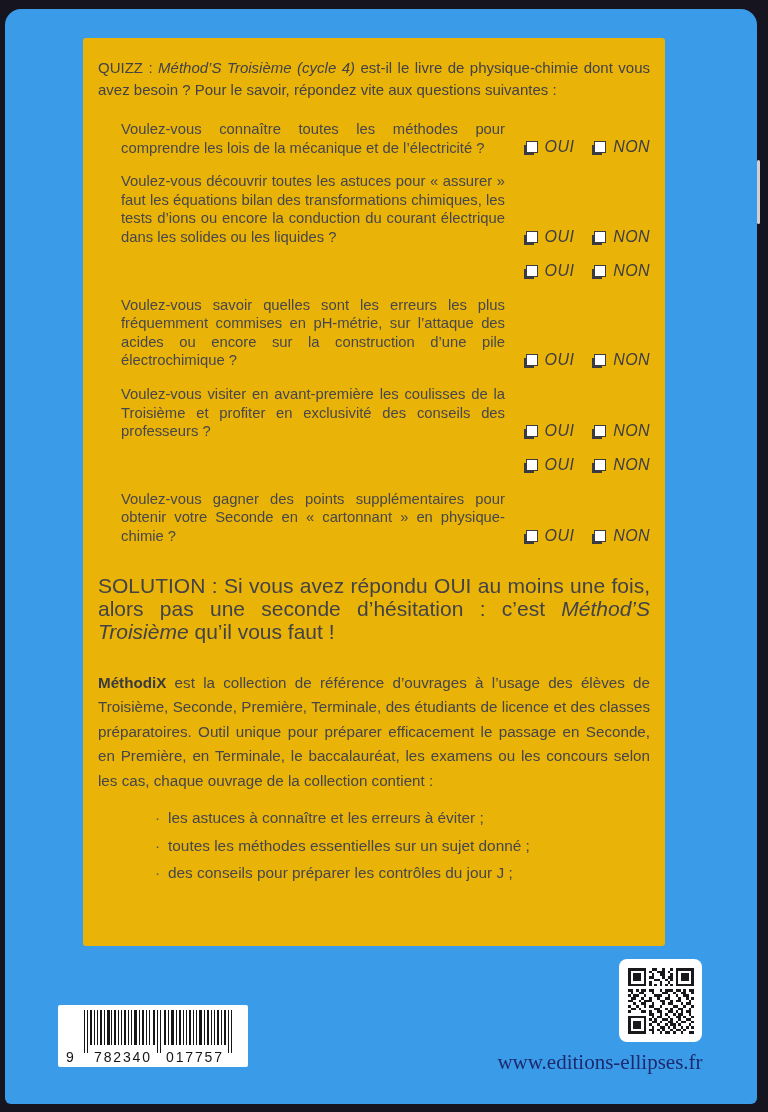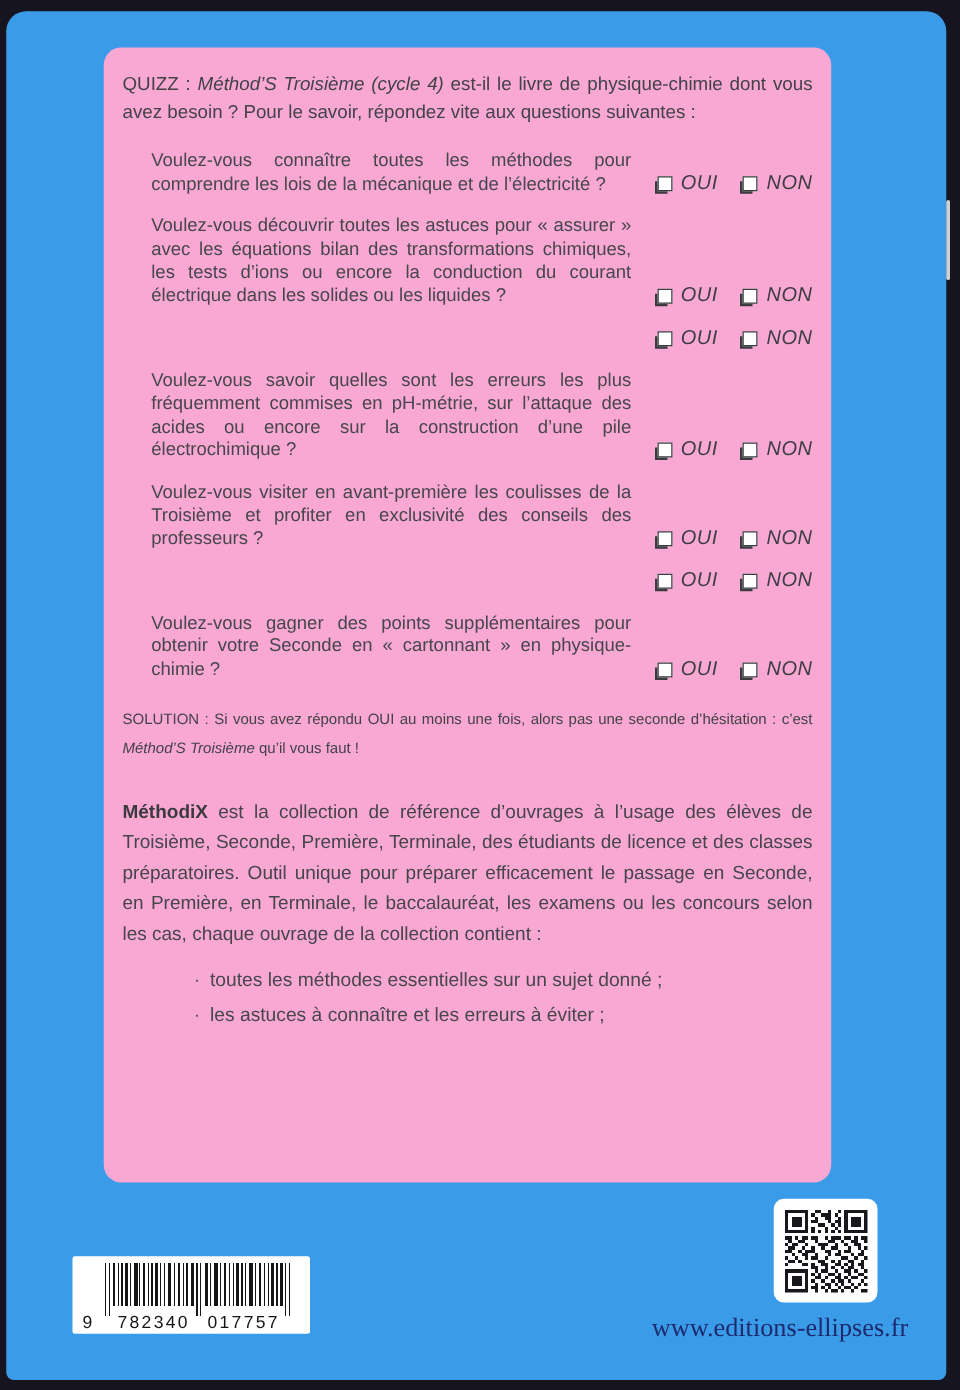--- a/index.html
+++ b/index.html
@@ -14,21 +14,21 @@
     background:#3a9ce9;
     border-radius:16px 16px 6px 6px;
   }
   .edge-glint{
     position:absolute;left:757px;top:160px;width:3px;height:64px;
     background:rgba(255,255,255,.8);border-radius:2px;
   }
   
   .panel{
     position:absolute;left:78px;top:29px;width:582px;height:908px;
-    background:#f9a8d4;border-radius:14px;
+    background:#eab308;border-radius:3px;
     box-sizing:border-box;padding:19px 15px 0 15px;
     color:#46464a;
   }
   .intro{
     margin:0 0 19px 0;font-size:15px;line-height:22px;text-align:justify;color:#424247;
   }
   .italic{font-style:italic;}
   .bold{font-weight:bold;color:#3a3a3f;}
   .questions{margin-left:23px;}
   .q-row{display:flex;align-items:flex-end;margin-bottom:15px;justify-content:flex-end;}
@@ -42,21 +42,21 @@
   }
   .answer{display:inline-flex;align-items:center;font-style:italic;}
   .checkbox{
     display:inline-block;width:10px;height:10px;background:#fff;
     border:1.6px solid #3a3a3f;
     box-shadow:-3px 3px 0 -1px #3a3a3f;
     margin-right:7px;margin-left:3px;
   }
   .answer-label{font-size:16px;letter-spacing:.4px;color:#3d3d42;}
   .solution{
-    margin:18px 0 0 0;font-size:12px;line-height:23px;text-align:justify;color:#424247;
+    margin:28px 0 0 0;font-size:21px;line-height:23px;text-align:justify;color:#424247;
   }
   .methodix{
     margin:28px 0 0 0;font-size:15.2px;line-height:24.5px;text-align:justify;color:#45454a;
   }
   .bullets{
     list-style:none;margin:11px 0 0 57px;padding:0;
   }
   .bullets li{
     font-size:15.4px;line-height:27.5px;color:#47474b;
   }
@@ -72,21 +72,21 @@
   }
   
   .qr{
     position:absolute;left:614px;top:950px;width:83px;height:83px;
     background:#ffffff;border-radius:8px;
     display:flex;align-items:center;justify-content:center;
   }
   .qr svg{display:block;width:66px;height:66px;}
   
   .website{
-    position:absolute;left:502px;top:1041px;width:234px;text-align:center;
+    position:absolute;left:478px;top:1041px;width:234px;text-align:center;
     font-family:"Liberation Serif",serif;font-size:21px;color:#1d2a6e;
   }
 </style>
 </head>
 <body>
 
 <div class="cover">
 
   <div class="panel">
 
@@ -102,21 +102,21 @@
               <span class="answer-label">OUI</span>
             </span>
           <span class="answer">
               <span class="checkbox"></span>
               <span class="answer-label">NON</span>
             </span>
         </div>
       </div>
 
       <div class="q-row">
-        <p class="q-text">Voulez-vous découvrir toutes les astuces pour « assurer » avec les équations bilan des transformations chimiques, les tests d’ions ou encore la conduction du courant électrique dans les solides ou les liquides ?</p>
+        <p class="q-text">Voulez-vous découvrir toutes les astuces pour « assurer » faut les équations bilan des transformations chimiques, les tests d’ions ou encore la conduction du courant électrique dans les solides ou les liquides ?</p>
         <div class="answers">
           <span class="answer">
               <span class="checkbox"></span>
               <span class="answer-label">OUI</span>
             </span>
           <span class="answer">
               <span class="checkbox"></span>
               <span class="answer-label">NON</span>
             </span>
         </div>
@@ -190,22 +190,23 @@
         </div>
       </div>
 
     </div>
 
     <p class="solution"><span>SOLUTION : Si vous avez répondu OUI au moins une fois, alors pas une seconde d’hésitation : c’est </span><span class="italic">Méthod’S Troisième</span><span> qu’il vous faut !</span></p>
 
     <p class="methodix"><span class="bold">MéthodiX</span><span> est la collection de référence d’ouvrages à l’usage des élèves de Troisième, Seconde, Première, Terminale, des étudiants de licence et des classes préparatoires. Outil unique pour préparer efficacement le passage en Seconde, en Première, en Terminale, le baccalauréat, les examens ou les concours selon les cas, chaque ouvrage de la collection contient :</span></p>
 
     <ul class="bullets">
+      <li><span class="dot">·</span><span>les astuces à connaître et les erreurs à éviter ;</span></li>
       <li><span class="dot">·</span><span>toutes les méthodes essentielles sur un sujet donné ;</span></li>
-      <li><span class="dot">·</span><span>les astuces à connaître et les erreurs à éviter ;</span></li>
+      <li><span class="dot">·</span><span>des conseils pour préparer les contrôles du jour J ;</span></li>
     </ul>
 
   </div>
 
   <div class="barcode">
     <svg viewBox="0 0 190 62" shape-rendering="crispEdges">
       <path fill="#151515" d="M26 5h1v43h-1z M29 5h1v43h-1z M99 5h1v43h-1z M102 5h1v43h-1z M170 5h1v43h-1z M173 5h1v43h-1z"></path>
       <path fill="#151515" d="M32 5h2v35h-2z M36 5h1v35h-1z M39 5h1v35h-1z M42 5h2v35h-2z M46 5h1v35h-1z M49 5h3v35h-3z M53 5h1v35h-1z M56 5h2v35h-2z M60 5h1v35h-1z M63 5h1v35h-1z M66 5h2v35h-2z M70 5h1v35h-1z M73 5h1v35h-1z M76 5h3v35h-3z M81 5h1v35h-1z M84 5h2v35h-2z M88 5h1v35h-1z M91 5h1v35h-1z M95 5h2v35h-2z M106 5h2v35h-2z M110 5h1v35h-1z M113 5h3v35h-3z M118 5h1v35h-1z M121 5h2v35h-2z M125 5h1v35h-1z M128 5h1v35h-1z M131 5h2v35h-2z M135 5h1v35h-1z M138 5h1v35h-1z M141 5h3v35h-3z M146 5h1v35h-1z M149 5h2v35h-2z M153 5h1v35h-1z M156 5h1v35h-1z M159 5h2v35h-2z M163 5h1v35h-1z M166 5h2v35h-2z"></path>
       <text x="8" y="57">9</text>
       <text x="36" y="57" textLength="56" lengthAdjust="spacing">782340</text>

